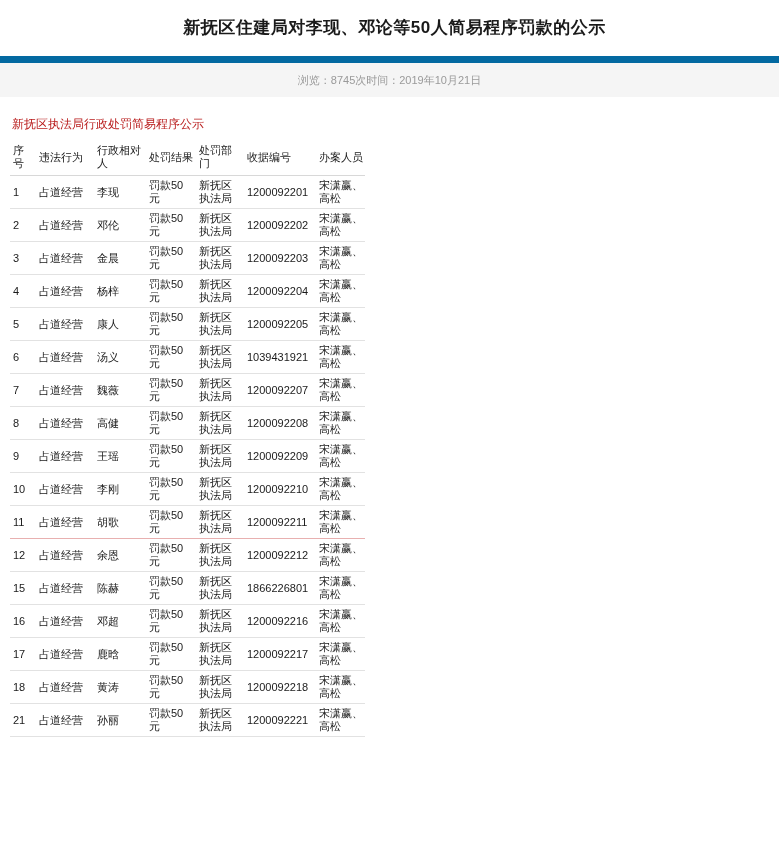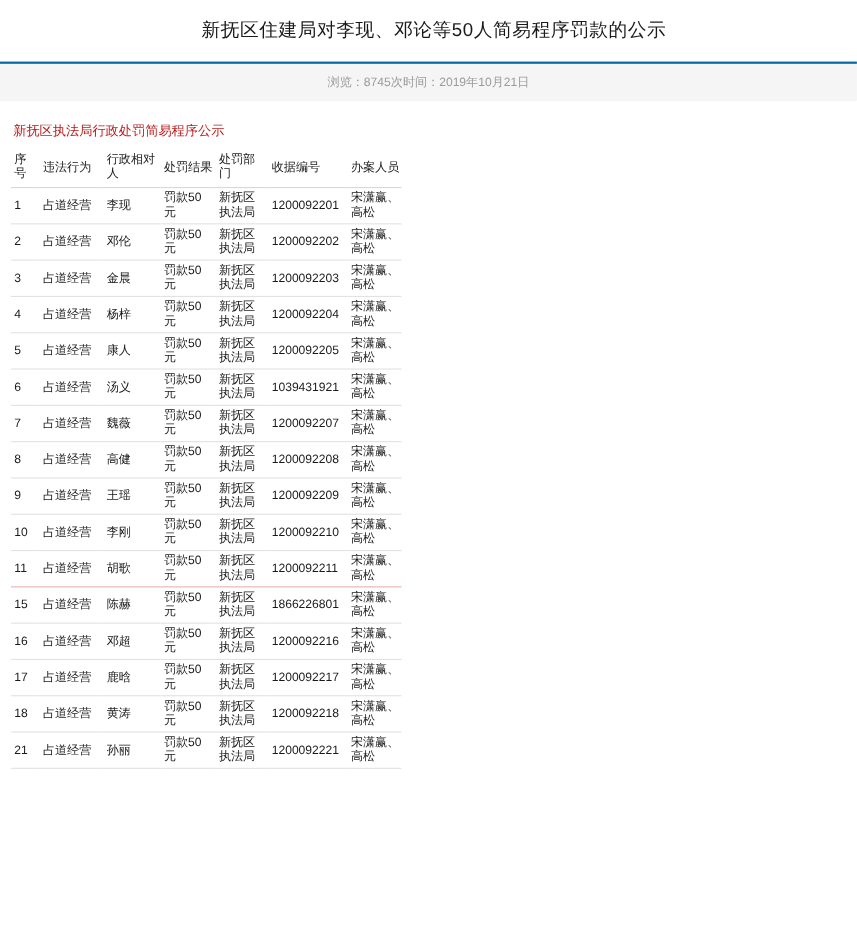--- a/index.html
+++ b/index.html
@@ -18,35 +18,35 @@
   .page {
     width: 779px;
     position: relative;
   }
   .title-bar {
     padding: 14px 0 14px 0;
     text-align: center;
   }
   .page-title {
     font-size: 17px;
-    font-weight: normal;
+    font-weight: bold;
     color: #1a1a1a;
     letter-spacing: 0.5px;
     line-height: 28px;
     margin: 0;
     padding-left: 10px;
   }
   .meta-bar {
     background: #f5f5f5;
     height: 34px;
     line-height: 34px;
     text-align: center;
     font-size: 11px;
     color: #9a9a9a;
-    border-top: 2px solid #0369a1;
+    border-top: 7px solid #0369a1;
   }
   .meta-bar span {
     display: inline-block;
   }
   .content {
     padding: 18px 0 0 10px;
   }
   .doc-heading {
     font-size: 12px;
     color: #b91c1c;
@@ -220,20 +220,29 @@
           <tr class="row-highlight">
             <td class="cell-no">11</td>
             <td>占道经营</td>
             <td>胡歌</td>
             <td>罚款50元</td>
             <td>新抚区执法局</td>
             <td>1200092211</td>
             <td>宋潇赢、高松</td>
           </tr>
           <tr>
+            <td class="cell-no">12</td>
+            <td>占道经营</td>
+            <td>余恩</td>
+            <td>罚款50元</td>
+            <td>新抚区执法局</td>
+            <td>1200092212</td>
+            <td>宋潇赢、高松</td>
+          </tr>
+          <tr>
             <td class="cell-no">15</td>
             <td>占道经营</td>
             <td>陈赫</td>
             <td>罚款50元</td>
             <td>新抚区执法局</td>
             <td>1866226801</td>
             <td>宋潇赢、高松</td>
           </tr>
           <tr>
             <td class="cell-no">16</td>

